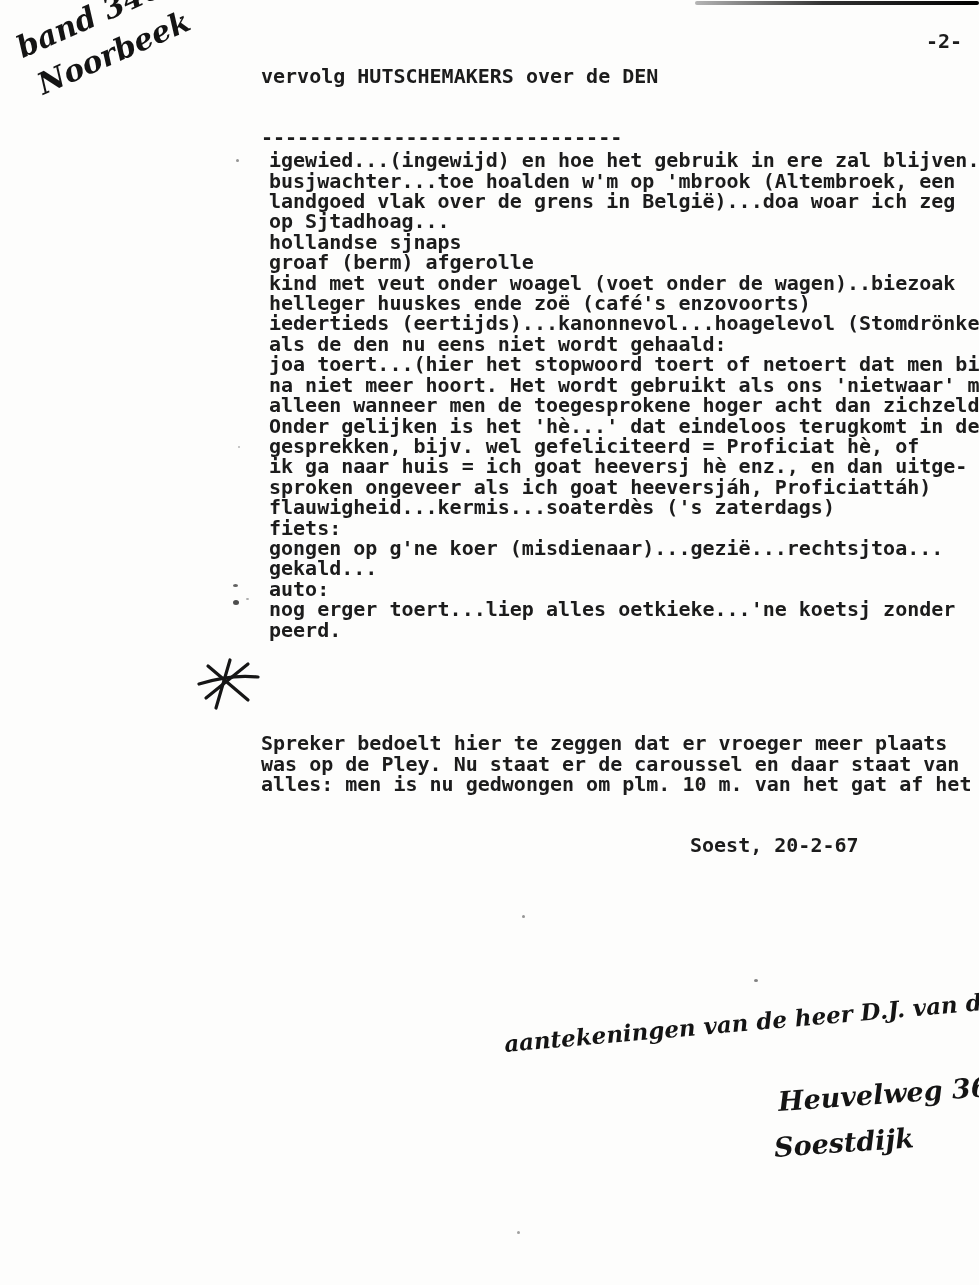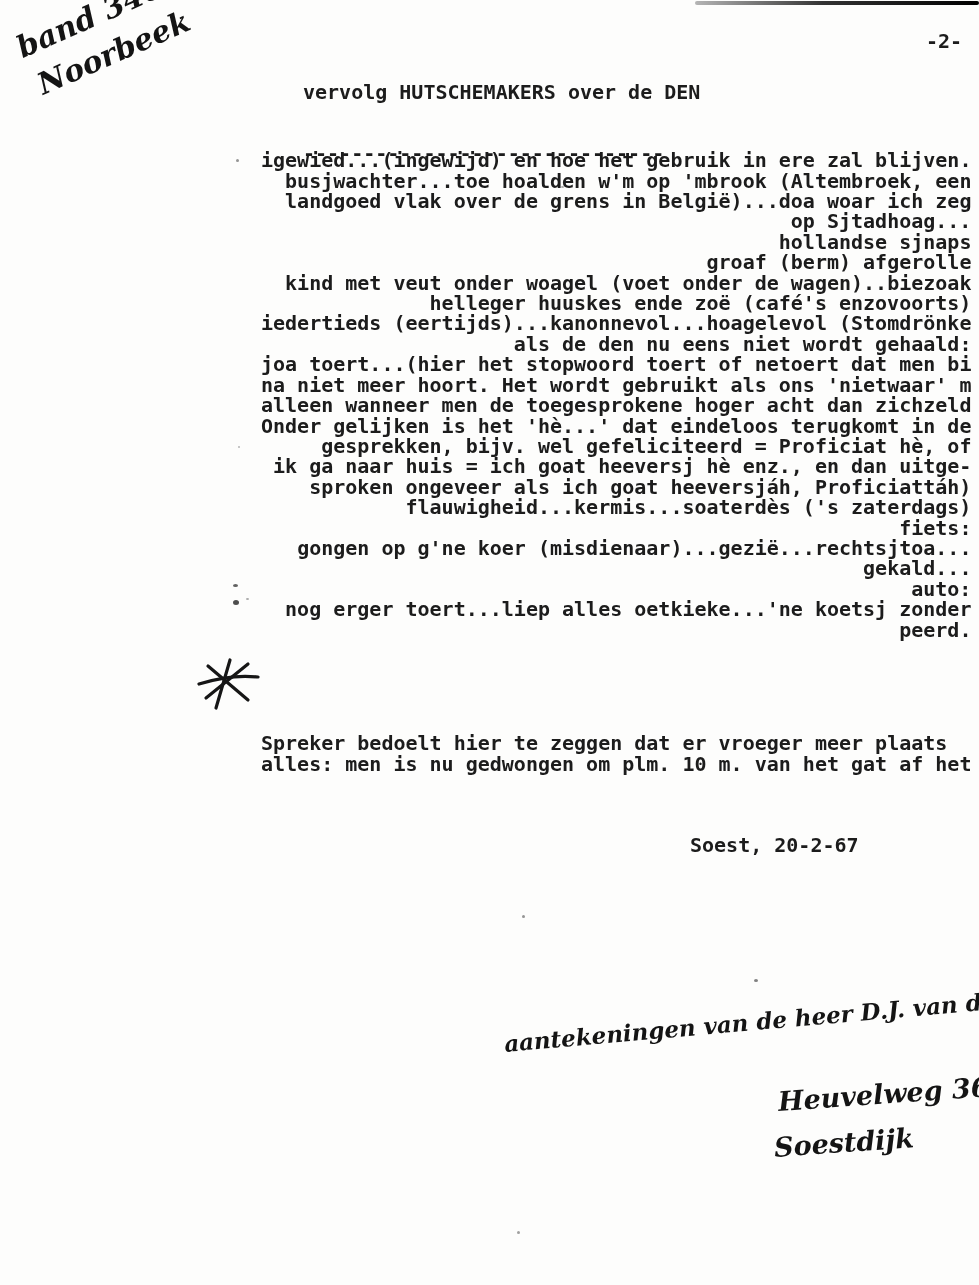--- a/index.html
+++ b/index.html
@@ -17,22 +17,22 @@
   .ln { white-space:pre; }
   .ln.u { text-decoration-thickness:2px; text-underline-offset:3px; }
   .hw {
     font-family:"DejaVu Serif", serif; font-style:italic;
     color:#141414; white-space:nowrap;
   }
   .hw-topleft { left:10px; top:30px; transform:rotate(-24deg); transform-origin:left top;
                 font-size:30px; line-height:42px; font-weight:700; }
   .hw-topleft .l2 { margin-left:4px; }
   .pagenum { left:926px; top:31px; }
-  .header { left:261px; top:41px;margin-left:42px; }
-  .body-block { left:261px; top:89px;text-align:right; }
+  .header { left:261px; top:25px; }
+  .body-block { left:269px; top:89px; }
   .note-block { left:261px; top:672px; }
   .closing { left:261px; top:794px; }
   .signoff { left:690px; top:835px; }
   .hw-b1 { left:503px; top:1030px; font-size:23px; transform:rotate(-5deg); transform-origin:left top; font-weight:700; }
   .hw-b2 { left:777px; top:1086px; font-size:27px; transform:rotate(-4deg); transform-origin:left top; font-weight:700; }
   .hw-b3 { left:773px; top:1132px; font-size:27px; transform:rotate(-4deg); transform-origin:left top; font-weight:700; }
   .edge-line {
     left:695px; top:1px; width:284px; height:4px;
     background:linear-gradient(to right,#b5b5b5,#333 45%,#000);
     border-radius:2px;
@@ -67,21 +67,21 @@
     <g fill="none" stroke="#161616" stroke-width="3.2" stroke-linecap="round">
       <path d="M3 26 C 22 20, 44 17, 62 19"></path>
       <path d="M34 2 L 20 50"></path>
       <path d="M12 8 L 52 42"></path>
       <path d="M52 6 L 10 40"></path>
     </g>
   </svg>
 
   <div class="abs mono note-block">
     
-  <div class="ln">Spreker bedoelt hier te zeggen dat er vroeger meer plaats</div><div class="ln">alles: men is nu gedwongen om plm. 10 m. van het gat af het</div></div>
+  <div class="ln">Spreker bedoelt hier te zeggen dat er vroeger meer plaats</div><div class="ln">was op de Pley. Nu staat er de caroussel en daar staat van</div><div class="ln">alles: men is nu gedwongen om plm. 10 m. van het gat af het</div></div>
 
 
   <div class="abs mono signoff">Soest, 20-2-67</div>
 
   <div class="abs hw hw-b1">aantekeningen van de heer D.J. van der Laan</div>
   <div class="abs hw hw-b2">Heuvelweg 36</div>
   <div class="abs hw hw-b3">Soestdijk</div>
 
   <div class="sp" style="left:236px;top:159px;width:3px;height:3px;opacity:.5"></div>
   <div class="sp" style="left:561px;top:186px;width:3px;height:2px;opacity:.4"></div>

